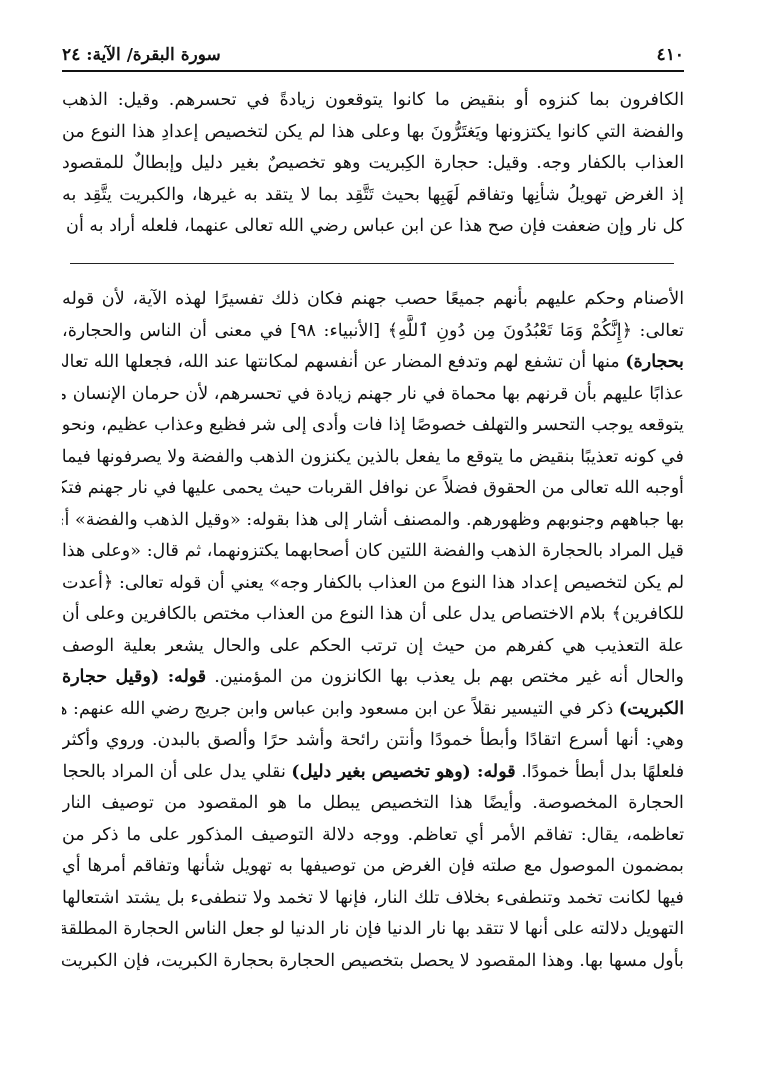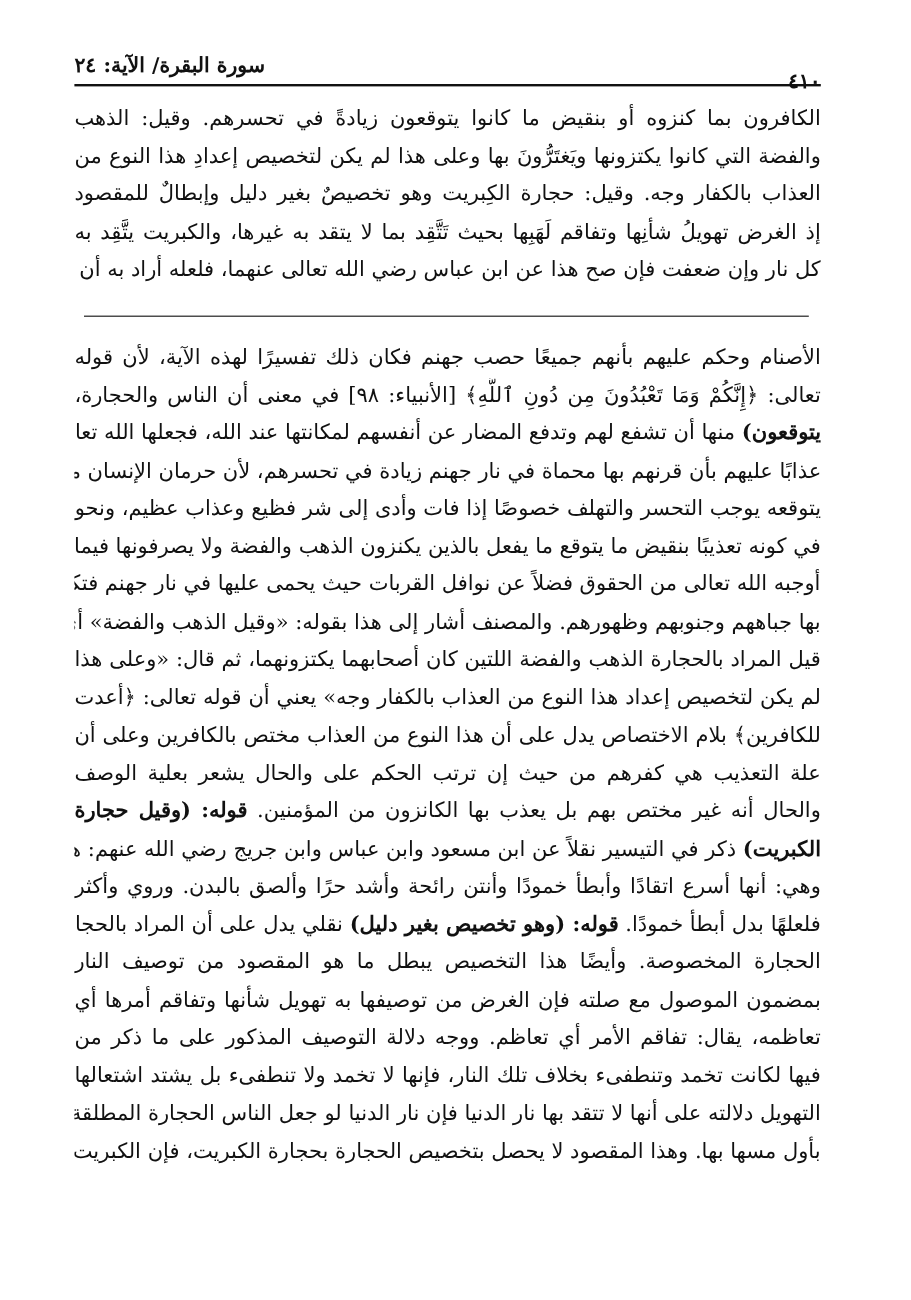--- a/index.html
+++ b/index.html
@@ -8,21 +8,21 @@
     font-family: "DejaVu Serif", "Liberation Serif", serif;
     color: #111;
   }
   .page { position: absolute; left: 0; top: 0; width: 759px; height: 1083px; }
   .header {
     position: absolute; left: 62px; top: 40px; width: 622px; height: 28px;
     direction: rtl;
   }
   .page-number {
     position: absolute; right: 0; top: 4px;
-    font-size: 17px; font-weight: bold; margin-top: 13px;
+    font-size: 17px; font-weight: bold;
   }
   .running-title {
     position: absolute; left: 0; top: 4px;
     font-size: 17px; font-weight: bold; direction: rtl; text-align: center;
   }
   .header-rule {
     position: absolute; left: 62px; top: 70px; width: 622px; height: 0;
     border-top: 2px solid #111;
   }
   .block { position: absolute; left: 62px; width: 622px; direction: rtl; }
@@ -58,34 +58,34 @@
       <div class="line"><span>العذاب بالكفار وجه. وقيل: حجارة الكِبريت وهو تخصيصٌ بغير دليل وإبطالٌ للمقصود</span></div>
       <div class="line"><span>إذ الغرض تهويلُ شأنِها وتفاقم لَهَبِها بحيث تَتَّقِد بما لا يتقد به غيرها، والكبريت يتَّقِد به</span></div>
       <div class="line last"><span>كل نار وإن ضعفت فإن صح هذا عن ابن عباس رضي الله تعالى عنهما، فلعله أراد به أن</span></div>
     </div>
 
   <div class="separator"></div>
 
   <div class="block block-notes" id="notes-block">
       <div class="line"><span>الأصنام وحكم عليهم بأنهم جميعًا حصب جهنم فكان ذلك تفسيرًا لهذه الآية، لأن قوله</span></div>
       <div class="line"><span>تعالى: ﴿إِنَّكُمْ وَمَا تَعْبُدُونَ مِن دُونِ ٱللَّهِ﴾ [الأنبياء: ٩٨] في معنى أن الناس والحجارة،</span></div>
-      <div class="line"><span class="seg-bold">يتوقعون)</span><span> منها أن تشفع لهم وتدفع المضار عن أنفسهم لمكانتها عند الله، فجعلها الله تعالى</span></div>
+      <div class="line"><span class="seg-bold">بحجارة)</span><span> منها أن تشفع لهم وتدفع المضار عن أنفسهم لمكانتها عند الله، فجعلها الله تعالى</span></div>
       <div class="line"><span>عذابًا عليهم بأن قرنهم بها محماة في نار جهنم زيادة في تحسرهم، لأن حرمان الإنسان مما</span></div>
       <div class="line"><span>يتوقعه يوجب التحسر والتهلف خصوصًا إذا فات وأدى إلى شر فظيع وعذاب عظيم، ونحوه</span></div>
       <div class="line"><span>في كونه تعذيبًا بنقيض ما يتوقع ما يفعل بالذين يكنزون الذهب والفضة ولا يصرفونها فيما</span></div>
       <div class="line"><span>أوجبه الله تعالى من الحقوق فضلاً عن نوافل القربات حيث يحمى عليها في نار جهنم فتكوى</span></div>
       <div class="line"><span>بها جباههم وجنوبهم وظهورهم. والمصنف أشار إلى هذا بقوله: «وقيل الذهب والفضة» أي</span></div>
       <div class="line"><span>قيل المراد بالحجارة الذهب والفضة اللتين كان أصحابهما يكتزونهما، ثم قال: «وعلى هذا</span></div>
       <div class="line"><span>لم يكن لتخصيص إعداد هذا النوع من العذاب بالكفار وجه» يعني أن قوله تعالى: ﴿أعدت</span></div>
       <div class="line"><span>للكافرين﴾ بلام الاختصاص يدل على أن هذا النوع من العذاب مختص بالكافرين وعلى أن</span></div>
       <div class="line"><span>علة التعذيب هي كفرهم من حيث إن ترتب الحكم على والحال يشعر بعلية الوصف</span></div>
       <div class="line"><span>والحال أنه غير مختص بهم بل يعذب بها الكانزون من المؤمنين. </span><span class="seg-bold">قوله: (وقيل حجارة</span></div>
       <div class="line"><span class="seg-bold">الكبريت)</span><span> ذكر في التيسير نقلاً عن ابن مسعود وابن عباس وابن جريج رضي الله عنهم: هي</span></div>
       <div class="line"><span>وهي: أنها أسرع اتقادًا وأبطأ خمودًا وأنتن رائحة وأشد حرًا وألصق بالبدن. وروي وأكثر</span></div>
       <div class="line"><span>فلعلهًا بدل أبطأ خمودًا. </span><span class="seg-bold">قوله: (وهو تخصيص بغير دليل)</span><span> نقلي يدل على أن المراد بالحجارة</span></div>
       <div class="line"><span>الحجارة المخصوصة. وأيضًا هذا التخصيص يبطل ما هو المقصود من توصيف النار</span></div>
+      <div class="line"><span>تعاظمه، يقال: تفاقم الأمر أي تعاظم. ووجه دلالة التوصيف المذكور على ما ذكر من</span></div>
       <div class="line"><span>بمضمون الموصول مع صلته فإن الغرض من توصيفها به تهويل شأنها وتفاقم أمرها أي</span></div>
-      <div class="line"><span>تعاظمه، يقال: تفاقم الأمر أي تعاظم. ووجه دلالة التوصيف المذكور على ما ذكر من</span></div>
       <div class="line"><span>فيها لكانت تخمد وتنطفىء بخلاف تلك النار، فإنها لا تخمد ولا تنطفىء بل يشتد اشتعالها</span></div>
       <div class="line"><span>التهويل دلالته على أنها لا تتقد بها نار الدنيا فإن نار الدنيا لو جعل الناس الحجارة المطلقة</span></div>
       <div class="line last"><span>بأول مسها بها. وهذا المقصود لا يحصل بتخصيص الحجارة بحجارة الكبريت، فإن الكبريت</span></div>
     </div>
 </div>
 
 </body></html>

